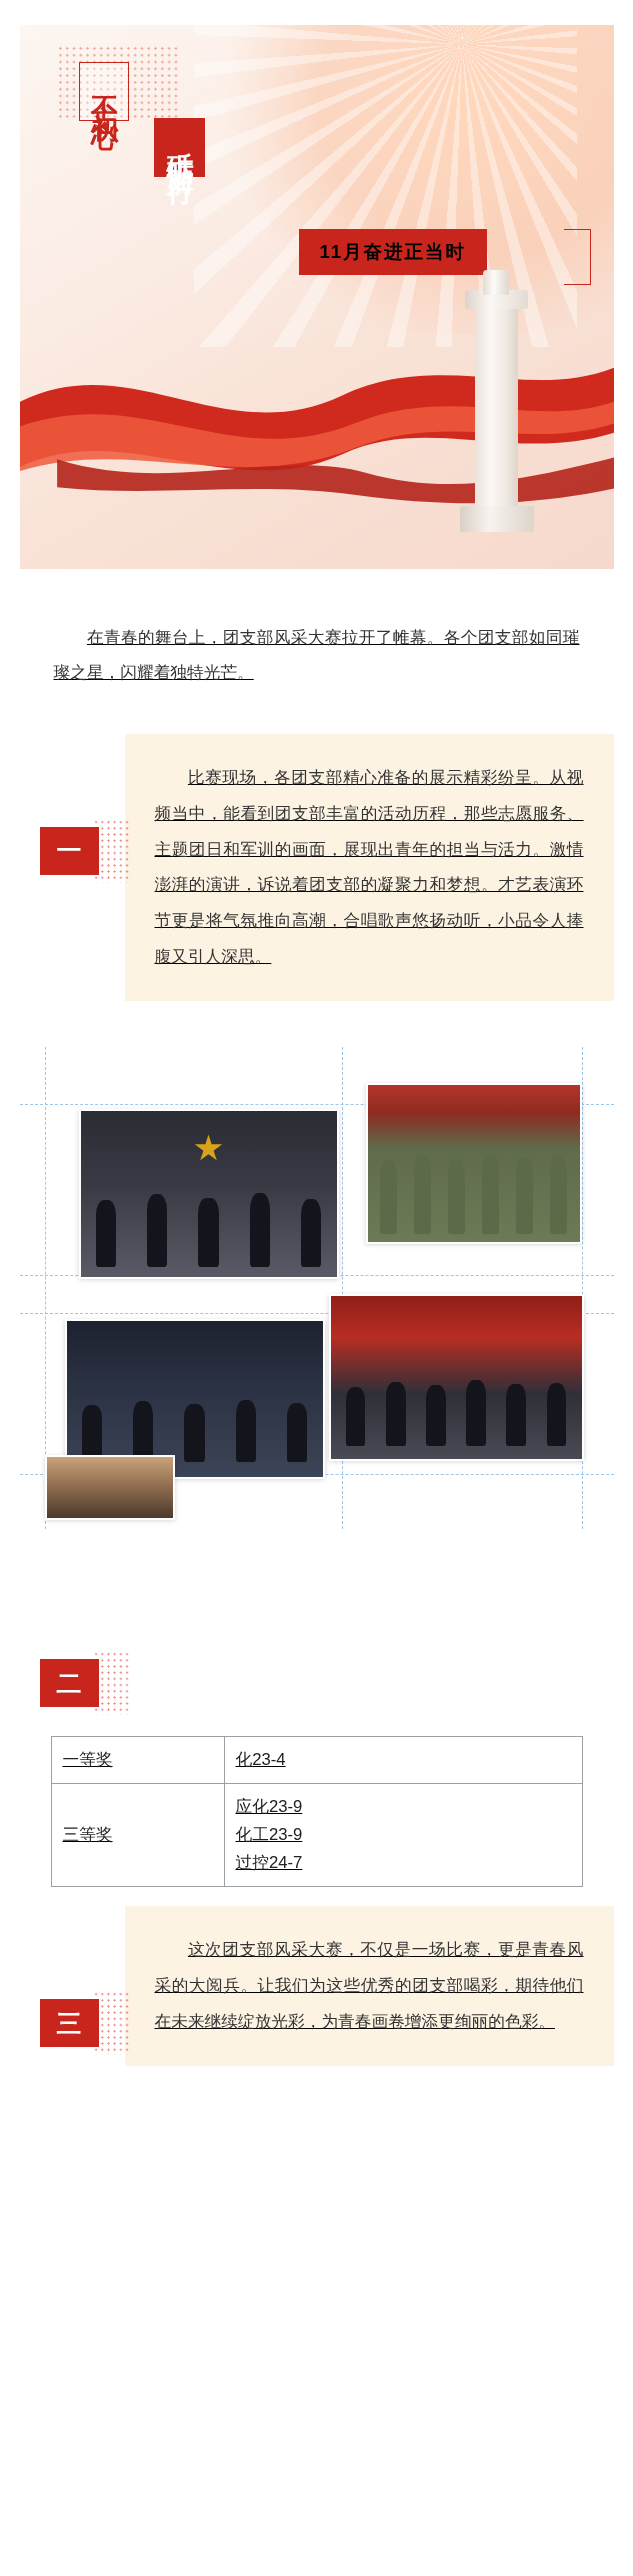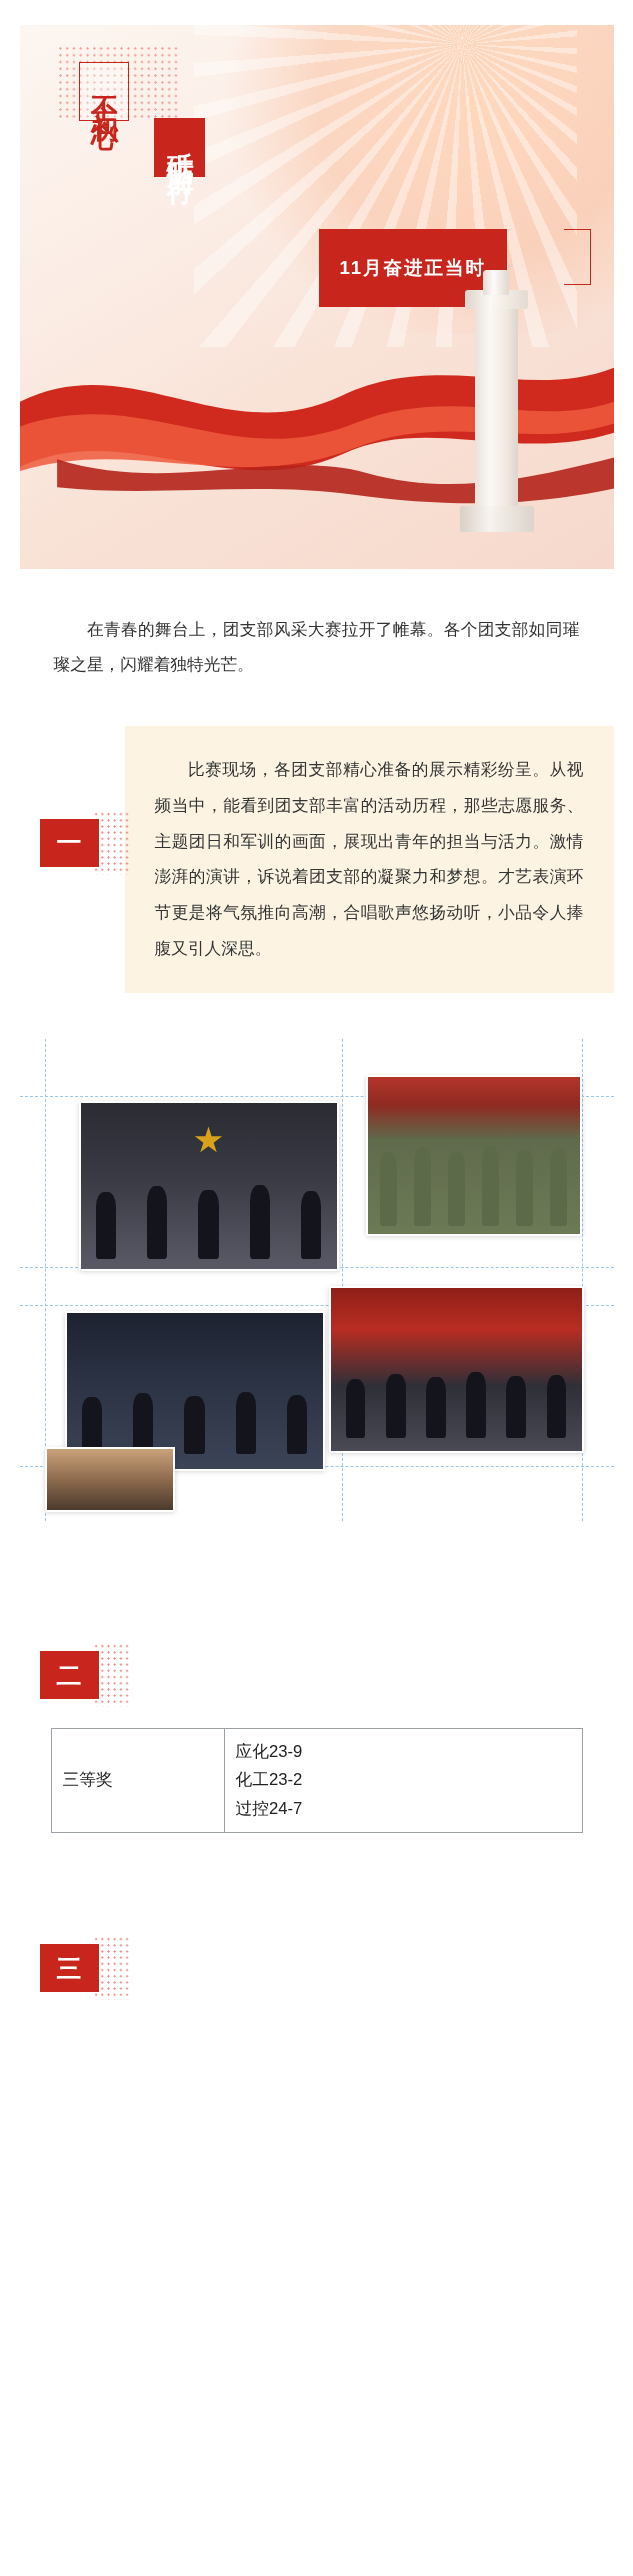--- a/index.html
+++ b/index.html
@@ -77,28 +77,28 @@
   }
   .v-title.second {
     margin-top: 56px;
     color: #ffffff;
     background: #c8261d;
     border-color: #c8261d;
   }
 
   .red-tag {
     position: absolute;
-    left: 299px;
+    left: 279px;
     top: 204px;
     background: #c8261d;
-    color: #ffffff;
+    color: #000000;
     font-size: 18.6px;
     font-weight: 700;
     letter-spacing: 1.9px;
-    padding: 26px 21px;
+    padding: 10px 21px;
   }
   .tag-corner {
     position: absolute;
     left: 544px;
     top: 204px;
     width: 27px;
     height: 56px;
     border-right: 1.9px solid #c8261d;
     border-top: 1.9px solid #c8261d;
     border-bottom: 1.9px solid #c8261d;
@@ -143,21 +143,22 @@
     bottom: 37px;
     width: 74px;
     height: 26px;
     background: linear-gradient(90deg,#d9d0c6,#f7f3ef 40%,#ddd4cb);
     border-radius: 2.5px;
   }
 
   
   .content {
     width: 594px;
-    margin: 0 auto;
+    margin: 8px auto;
+    text-decoration: underline;
   }
   .intro {
     font-size: 16.7px;
     line-height: 2.1;
     color: #333;
     padding: 43px 34px 25px 34px;
     text-align: justify;
     text-indent: 2em;
   }
 
@@ -390,32 +391,39 @@
   <div class="block">
     <div class="num-col">
       <div class="num-dots"></div>
       <div class="num-badge">二</div>
     </div>
   </div>
 
   <table class="award-table">
     <tbody>
       <tr>
+        <td class="level">一等奖</td>
+        <td class="names">
+          <div>化23-4</div>
+        </td>
+      </tr>
+      <tr>
         <td class="level">三等奖</td>
         <td class="names">
           <div>应化23-9</div>
-          <div>化工23-2</div>
+          <div>化工23-9</div>
           <div>过控24-7</div>
         </td>
       </tr>
     </tbody>
   </table>
 
   <div class="block">
     <div class="num-col">
       <div class="num-dots"></div>
       <div class="num-badge">三</div>
     </div>
+    <div class="para-box">这次团支部风采大赛，不仅是一场比赛，更是青春风采的大阅兵。让我们为这些优秀的团支部喝彩，期待他们在未来继续绽放光彩，为青春画卷增添更绚丽的色彩。</div>
   </div>
 
   <div class="footer-space"></div>
 </div>
 
 
 </body></html>

